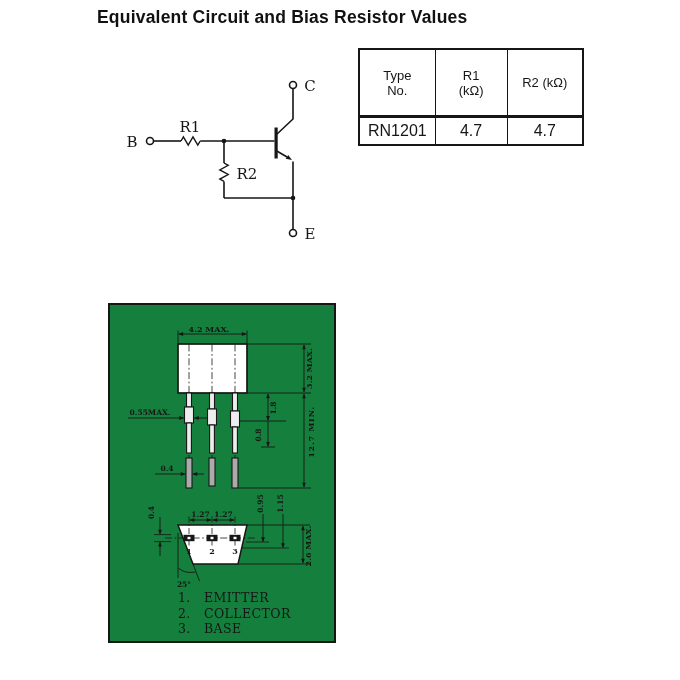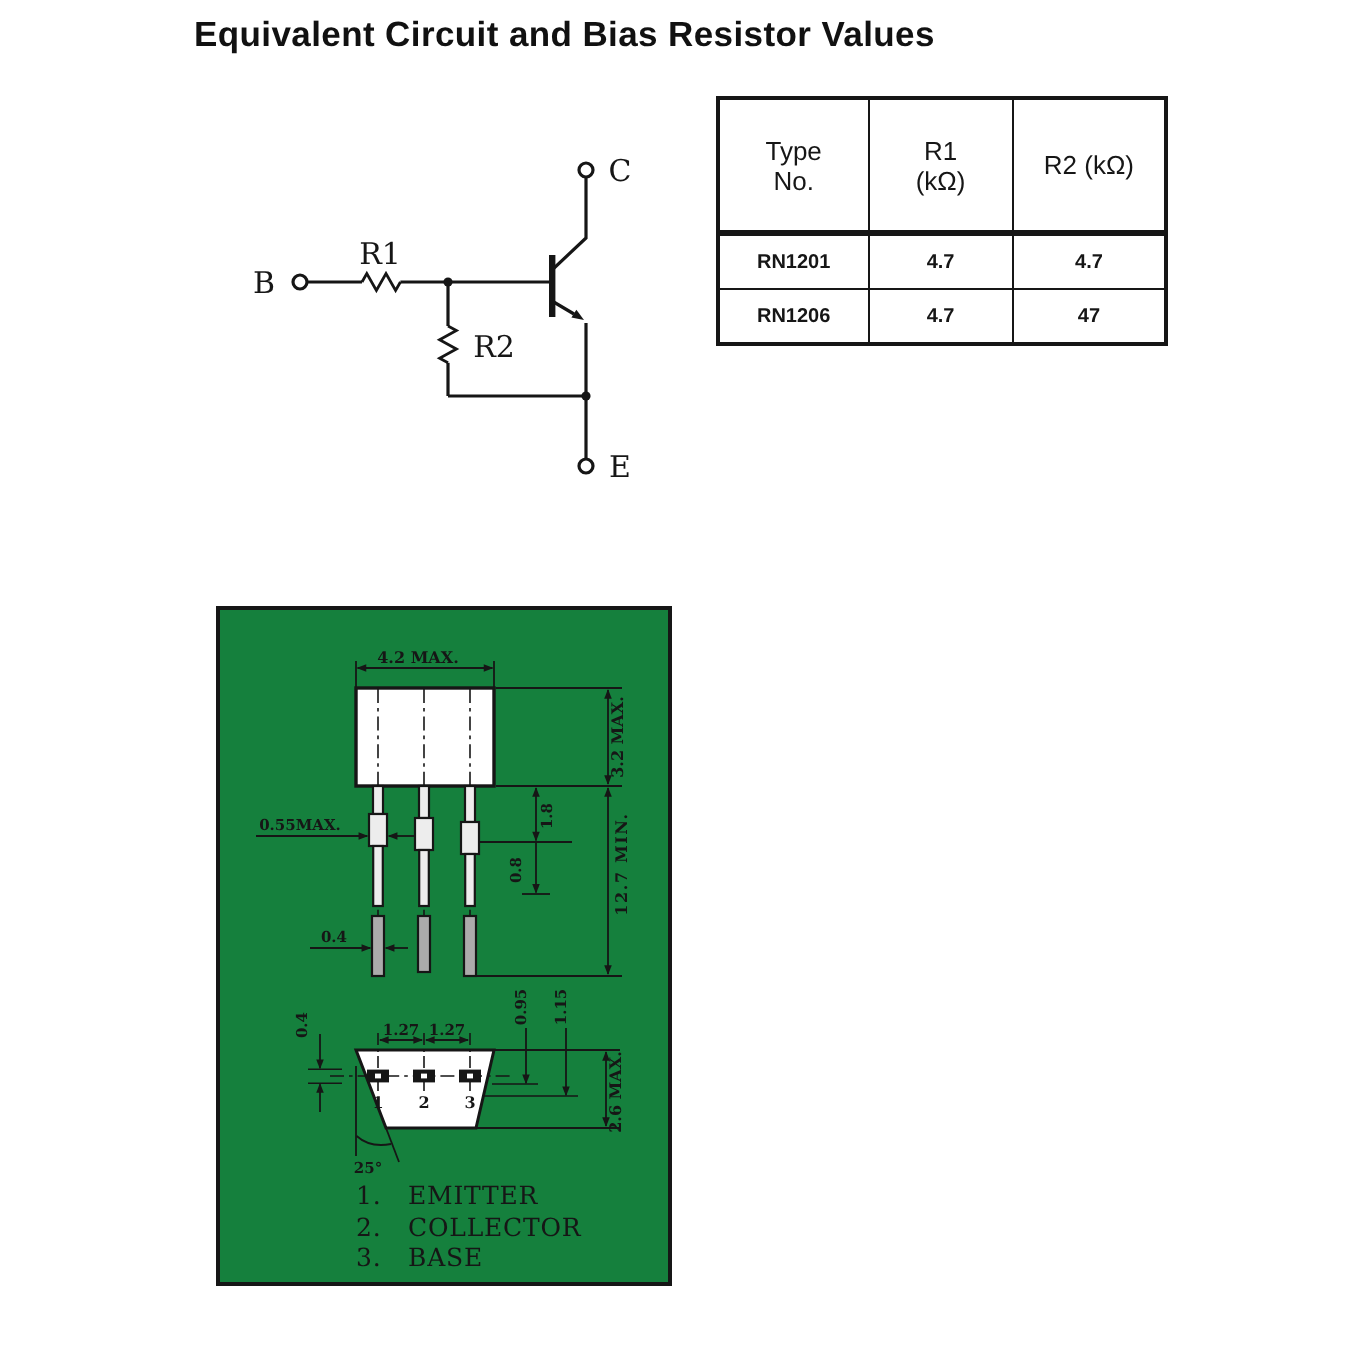--- a/index.html
+++ b/index.html
@@ -7,21 +7,21 @@
         font-family:"Liberation Sans",sans-serif;color:#161616;}
   #title{position:absolute;left:97px;top:7px;font-size:17.5px;font-weight:bold;
          letter-spacing:.2px;color:#111;}
   
   #rtable{position:absolute;left:358px;top:48px;border-collapse:collapse;
           table-layout:fixed;background:#fff;}
   #rtable, #rtable td, #rtable th{border:1.5px solid #161616;}
   #rtable{border-width:2.5px;}
   #rtable th{height:37px;font-size:13px;font-weight:normal;text-align:center;
              border-bottom:3px solid #161616;padding:14px;}
-  #rtable td{height:26px;font-size:10px;text-align:center;padding:0;font-weight:bold;}
+  #rtable td{height:26px;font-size:16px;text-align:center;padding:0;}
   .c0{width:70px}.c1{width:69px}.c2{width:78px}
   
   #circuit{position:absolute;left:120px;top:70px;}
   #pkgbox{position:absolute;left:108px;top:303px;width:228px;height:340px;
           border:2px solid #161616;box-sizing:border-box;background:#15803d;}
   #pkgsvg{position:absolute;left:0;top:0;}
   .legend{position:absolute;left:68px;display:flex;font-family:"DejaVu Serif",serif;
           font-size:12.5px;letter-spacing:.4px;color:#161616;}
   .legend .n{width:26px;}
   svg text{fill:#161616;}
@@ -74,25 +74,20 @@
         <th class="c1">R1 (kΩ)</th>
         <th class="c2">R2 (kΩ)</th>
       </tr>
     </thead>
     <tbody>
       <tr>
         <td>RN1201</td>
         <td>4.7</td>
         <td>4.7</td>
       </tr>
-      <tr>
-        <td>RN1206</td>
-        <td>4.7</td>
-        <td>47</td>
-      </tr>
     </tbody>
   </table>
 
   <div id="pkgbox">
     <svg id="pkgsvg" width="224" height="336" viewBox="0 0 224 336">
       <defs>
         <marker id="ae" orient="auto" viewBox="0 0 10 10" refX="8.5" refY="5" markerWidth="8" markerHeight="6">
             <path d="M0.5,1.5 L9.5,5 L0.5,8.5 z" fill="#161616"></path>
           </marker>
         <marker id="as" orient="auto" viewBox="0 0 10 10" refX="1.5" refY="5" markerWidth="8" markerHeight="6">

